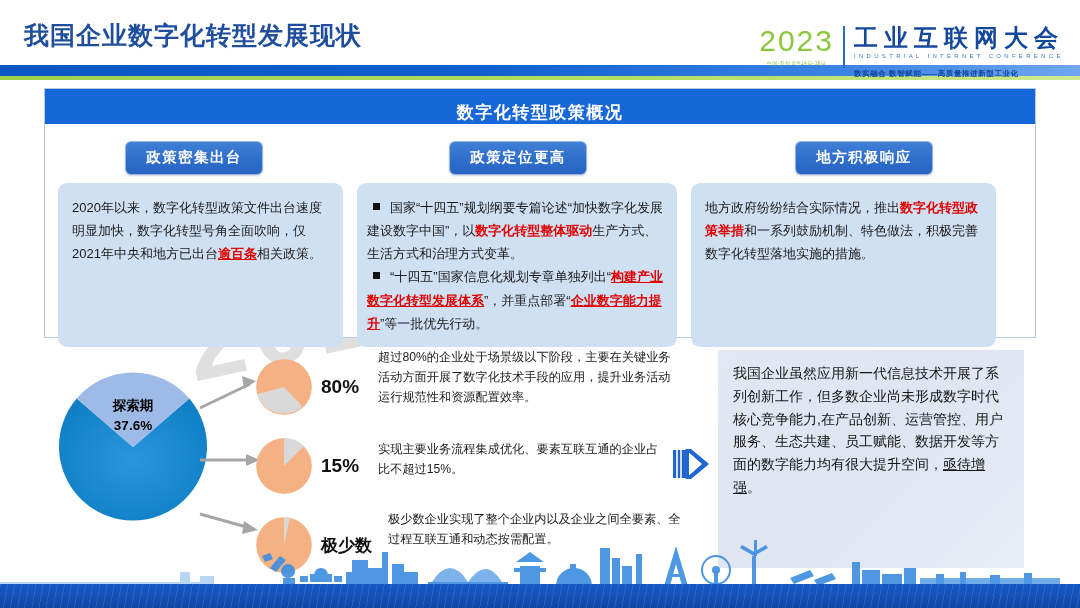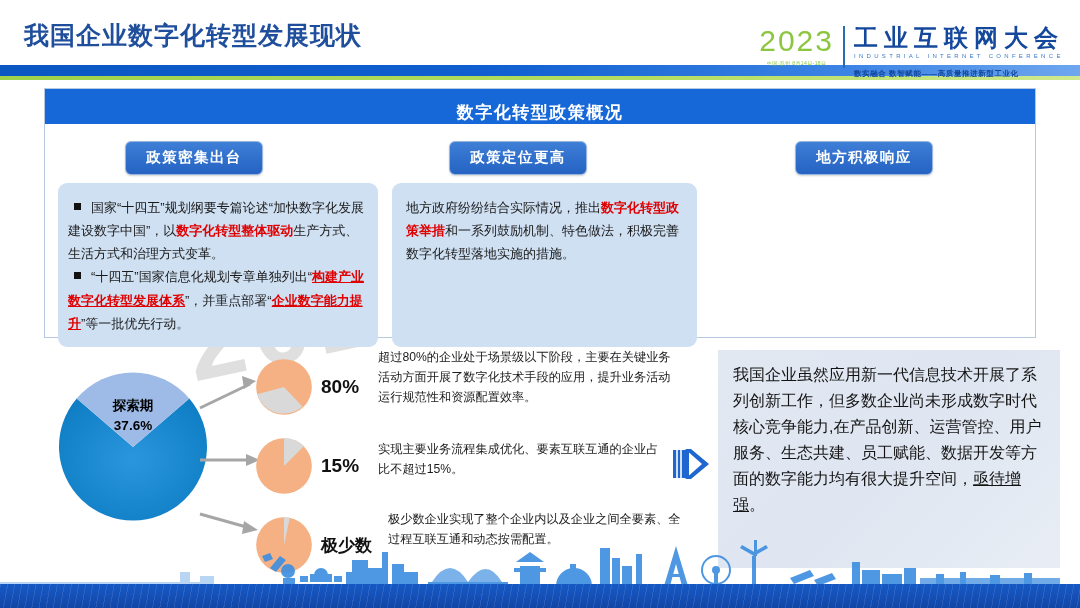--- a/index.html
+++ b/index.html
@@ -196,24 +196,24 @@
 
   .big-arrow {
     position: absolute;
     left: 669px; top: 440px;
     width: 48px; height: 48px;
   }
 
   .conclusion {
     position: absolute;
     left: 718px; top: 350px;
-    width: 342px; height: 218px;
+    width: 306px; height: 218px;
     background: linear-gradient(135deg,#e2e8f2 0%, #dfe6f1 50%, #e8edf5 100%);
     padding: 12px 14px 10px 15px;
-    font-size: 16px;
+    font-size: 14px;
     line-height: 1.63;
     color: #141414;
   }
   .conclusion .u { text-decoration: underline; }
 
   
   .skyline {
     position: absolute;
     left: 0; bottom: 22px;
     width: 1080px; height: 48px;
@@ -284,20 +284,23 @@
     <div class="badge-slot s2">
       <div class="badge">政策定位更高</div>
     </div>
     <div class="badge-slot s3">
       <div class="badge">地方积极响应</div>
     </div>
   </div>
 
   <div class="info-row">
 
+    <div class="info-box b1">
+      <span>2020年以来，数字化转型政策文件出台速度明显加快，数字化转型号角全面吹响，仅2021年中央和地方已出台</span><span class="hl-u">逾百条</span><span>相关政策。</span>
+    </div>
 
     <div class="info-box b2">
       <div class="bullet-line">
         <span class="sq"></span><span>国家“十四五”规划纲要专篇论述“加快数字化发展 建设数字中国”，以</span><span class="hl">数字化转型整体驱动</span><span>生产方式、生活方式和治理方式变革。</span>
       </div>
       <div class="bullet-line">
         <span class="sq"></span><span>“十四五”国家信息化规划专章单独列出“</span><span class="hl-u">构建产业数字化转型发展体系</span><span>”，并重点部署“</span><span class="hl-u">企业数字能力提升</span><span>”等一批优先行动。</span>
       </div>
     </div>
 

